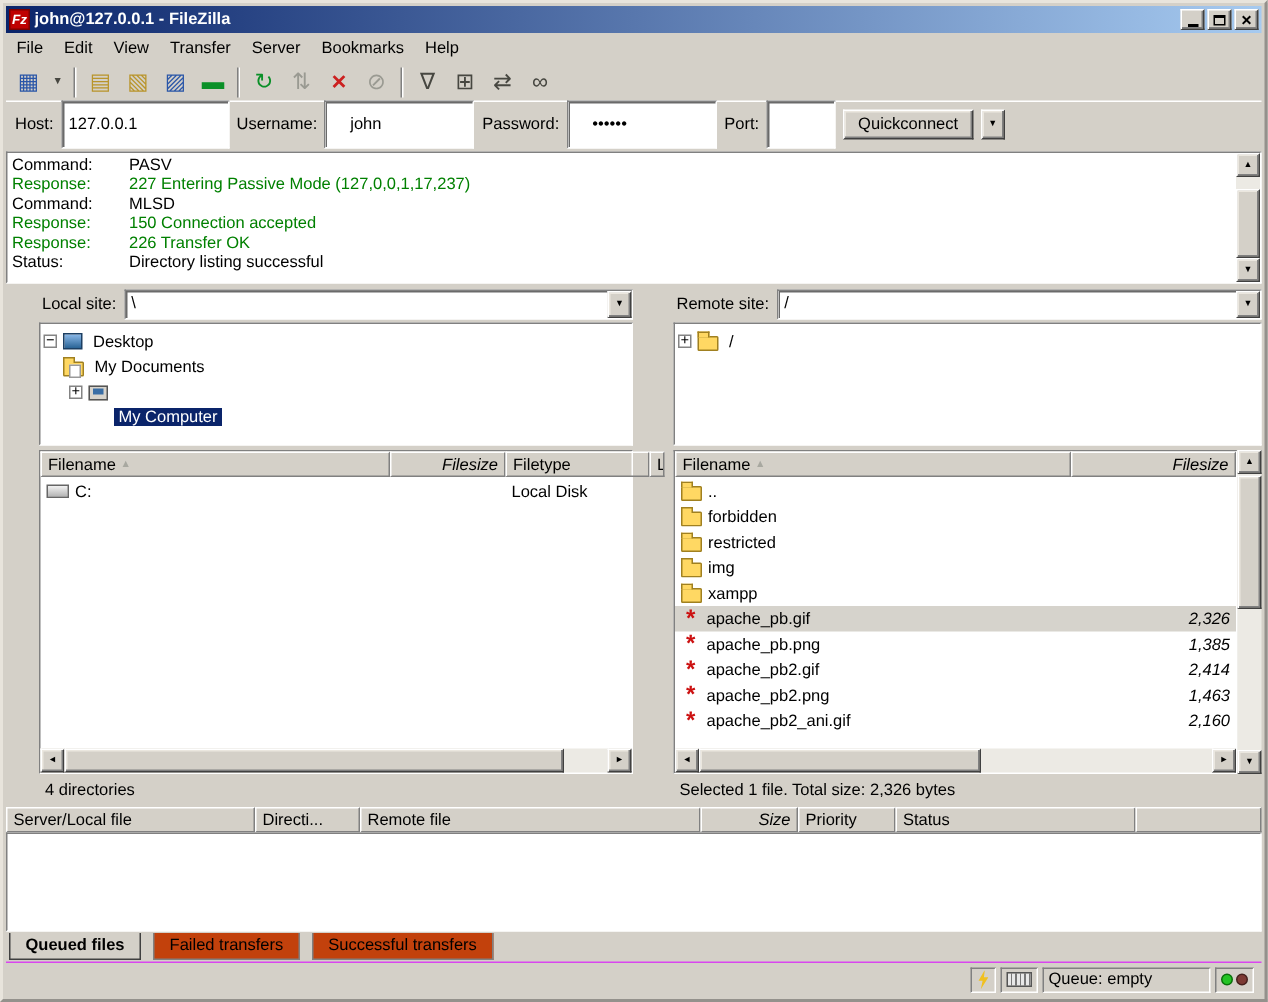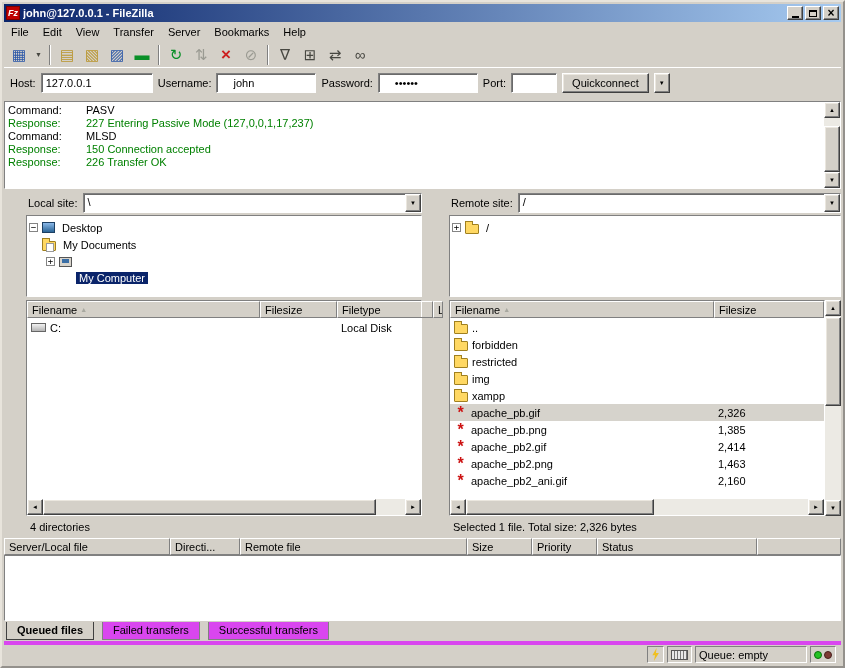--- a/index.html
+++ b/index.html
@@ -31,21 +31,21 @@
   .tb{width:24px;height:22px;background:transparent;border:1px solid transparent;display:flex;align-items:center;justify-content:center;font-size:15px;font-family:inherit;}
   .tb.narrow{width:13px;}
   .tbg{line-height:1;}
   .tiny{font-size:7px;}
   .c-blue{color:#2a56a8;} .c-tan{color:#b9952c;} .c-green{color:#0a9028;}
   .c-gray{color:#9a9a92;} .c-red{color:#cc2020;font-weight:bold;font-size:17px;} .c-dark{color:#474741;}
   .tsep{width:2px;height:20px;border-left:1px solid #808080;border-right:1px solid #fff;margin:0 3px;}
 
   
   .quickbar{height:30px;flex:none;display:flex;align-items:center;gap:5px;padding:0 6px;}
-  .field{height:20px;background:#fff;border:1px solid;border-color:#808080 #fff #fff #808080;box-shadow:inset 1px 1px 0 #6a6a6a;padding:0 4px;font:inherit;}
+  .field{height:32px;background:#fff;border:1px solid;border-color:#808080 #fff #fff #808080;box-shadow:inset 1px 1px 0 #6a6a6a;padding:0 4px;font:inherit;}
   .w110{width:112px;} .w100{width:100px;padding-left:16px;} .w45{width:46px;}
   .raised{background:var(--win-bg);border:1px solid;border-color:#fff #404040 #404040 #fff;box-shadow:inset -1px -1px 0 #808080,inset 1px 1px 0 #ebe7df;}
   .qc-btn{height:20px;padding:0 9px;font:inherit;}
   .qc-dd{width:16px;height:20px;display:flex;align-items:center;justify-content:center;font-size:6px;padding:0;}
 
   
   .logwrap{height:88px;flex:none;display:flex;margin:3px 0 2px 0;background:#fff;border:1px solid;border-color:#808080 #fff #fff #808080;}
   .logpane{flex:1;padding:2px 3px;overflow:hidden;}
   .logline{display:flex;line-height:13px;white-space:nowrap;}
   .loglabel{width:78px;flex:none;}
@@ -94,36 +94,36 @@
   
   .listwrap{flex:1;display:flex;min-height:0;}
   .listbox{flex:1;display:flex;flex-direction:column;background:#ffffff;border:1px solid;border-color:#808080 #fff #fff #808080;min-width:0;}
   .lheader{height:17px;flex:none;display:flex;background:var(--win-bg);}
   .hcell{border:1px solid;border-color:#fff #808080 #808080 #fff;padding:1px 4px;display:flex;align-items:center;gap:3px;overflow:hidden;white-space:nowrap;flex:none;}
   .sort{font-size:7px;color:#a8a8a0;}
   .lrows{flex:1;overflow:hidden;padding-top:1px;}
   .frow{height:17px;display:flex;align-items:center;}
   .frow.sel{background:var(--selected-row-gray);}
   .fcell{padding:0 4px;display:flex;align-items:center;gap:4px;overflow:hidden;white-space:nowrap;flex:none;}
-  .num{}
+  .num{justify-content:flex-end;font-style:italic;}
   .lc1{width:233px;} .lc2{width:77px;} .lc3{width:96px;} .lc4{flex:1;min-width:0;}
   .rc1{flex:1;min-width:0;} .rc2{width:110px;}
   .pstatus{height:19px;flex:none;display:flex;align-items:center;padding:2px 4px 0 4px;}
 
   
   .queue{flex:none;display:flex;flex-direction:column;margin-top:3px;}
   .qheader{height:17px;flex:none;display:flex;background:var(--win-bg);}
   .qc1{width:166px;} .qc2{width:70px;} .qc3{width:227px;} .qc4{width:65px;} .qc5{width:65px;} .qc6{width:160px;} .qc7{flex:1;}
   .qbody{height:66px;flex:none;background:#fff;border:1px solid;border-color:#808080 #fff #fff #808080;}
   .qtabs{height:20px;flex:none;display:flex;align-items:flex-start;padding:1px 0 0 2px;gap:8px;}
-  .qtab{padding:2px 10px 3px 10px;background:#d946ef;border:1px solid #808080;border-top:none;}
+  .qtab{padding:2px 10px 3px 10px;background:#c2410c;border:1px solid #808080;border-top:none;}
   .qtab.active{background:var(--win-bg);font-weight:bold;border-color:#404040;}
 
   
-  .statusbar{height:23px;flex:none;display:flex;align-items:center;gap:3px;padding:2px 5px 2px 2px;border-top:4px solid #d946ef;}
+  .statusbar{height:23px;flex:none;display:flex;align-items:center;gap:3px;padding:2px 5px 2px 2px;border-top:1px solid #d946ef;}
   .sb-fill{flex:1;}
   .sb-ind{height:17px;display:flex;align-items:center;gap:2px;padding:0 3px;border:1px solid;border-color:#808080 #fff #fff #808080;}
   .bolt{width:9px;height:13px;background:#f0c020;clip-path:polygon(62% 0,15% 56%,45% 56%,32% 100%,88% 38%,55% 38%);}
   .kbd{width:17px;height:10px;background:repeating-linear-gradient(90deg,#e8e8e8 0 2px,#777 2px 3px);border:1px solid #555;}
   .qcell-status{min-width:112px;}
   .led{width:8px;height:8px;border-radius:50%;flex:none;}
   .led-green{background:#24c324;border:1px solid #0a700a;}
   .led-dark{background:#7d3a34;border:1px solid #47211d;}
 </style>
 </head>
@@ -234,20 +234,24 @@
           <span class="loglabel">Command:</span>
           <span class="logtext">MLSD</span>
         </div>
       <div class="logline t-response">
           <span class="loglabel">Response:</span>
           <span class="logtext">150 Connection accepted</span>
         </div>
       <div class="logline t-response">
           <span class="loglabel">Response:</span>
           <span class="logtext">226 Transfer OK</span>
+        </div>
+      <div class="logline t-status">
+          <span class="loglabel">Status:</span>
+          <span class="logtext">Directory listing successful</span>
         </div>
     </div>
     <div class="vscroll">
       <button class="raised sbtn">
           <span>▲</span>
         </button>
       <div class="vtrack">
           <span class="sp"></span>
           <div class="raised vthumb" style="height:46px;"></div>
         </div>

